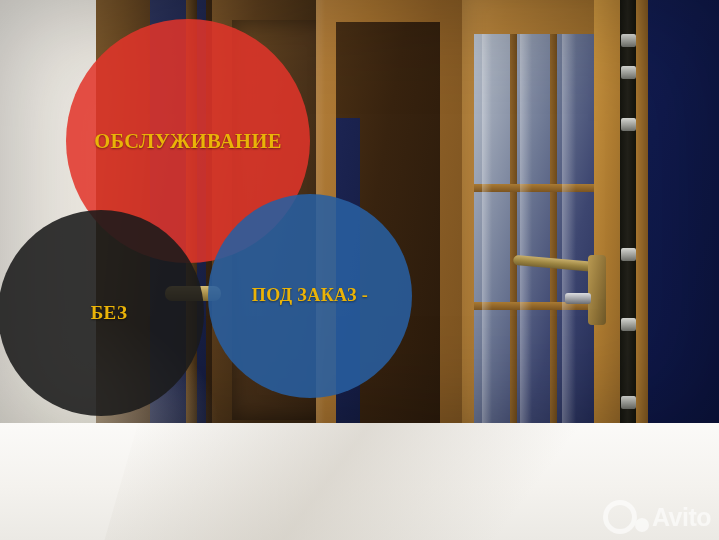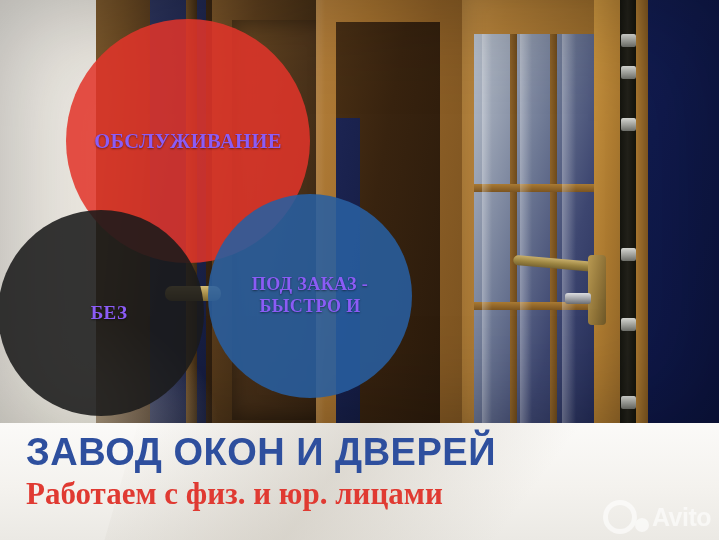--- a/index.html
+++ b/index.html
@@ -220,21 +220,21 @@
   }
 
   
   .circle {
     position: absolute;
     border-radius: 50%;
     display: flex;
     align-items: center;
     justify-content: center;
     text-align: center;
-    color: #8b5cf6;
+    color: #eab308;
     font-family: "Liberation Serif", "DejaVu Serif", serif;
     font-weight: bold;
     letter-spacing: .4px;
     line-height: 1.20;
     text-shadow: 0 1px 2px rgba(0,0,0,.45);
     user-select: none;
   }
 
   #circle-warranty {
     left: 66px; top: 19px;
@@ -393,31 +393,26 @@
 
   <div class="circle" id="circle-prepay">
     <div class="txt">
       <div>БЕЗ</div>
     </div>
   </div>
 
   <div class="circle" id="circle-order">
     <div class="txt">
       <div>ПОД ЗАКАЗ -</div>
-      <div>БЫСТРО И</div>
     </div>
   </div>
 
   <div class="banner">
     <div class="banner-ghost"></div>
 
-    <div class="banner-text">
-      <div class="headline">ЗАВОД ОКОН И ДВЕРЕЙ</div>
-      <div class="subline">Работаем с физ. и юр. лицами</div>
-    </div>
 
     <div class="watermark">
       <div class="wm-ring"></div>
       <div class="wm-dot"></div>
       <div class="wm-text">Avito</div>
     </div>
   </div>
 
 </div>
 

